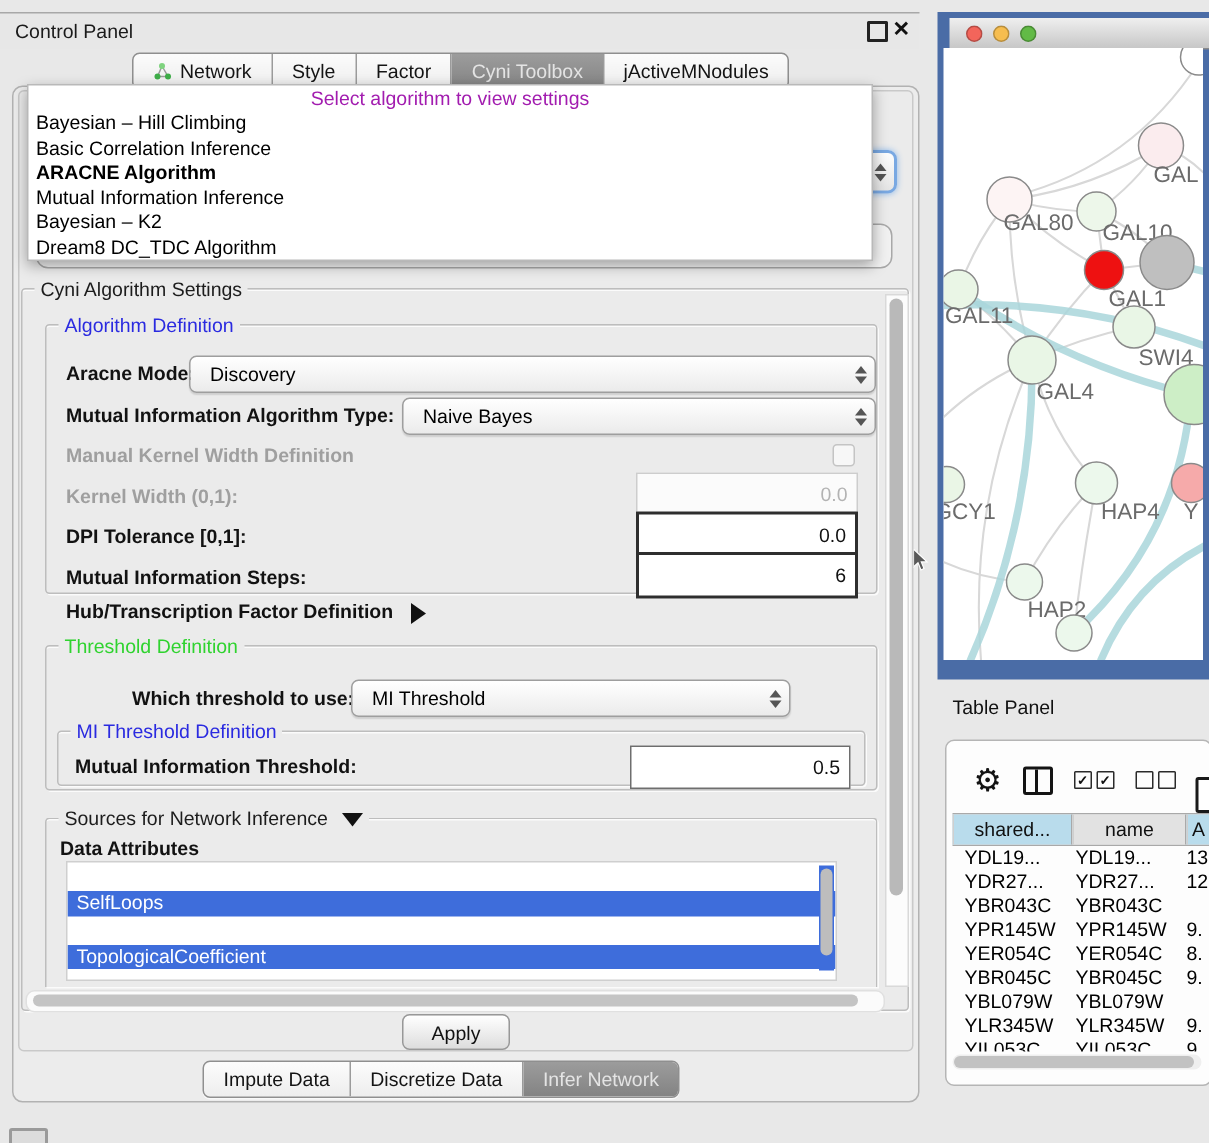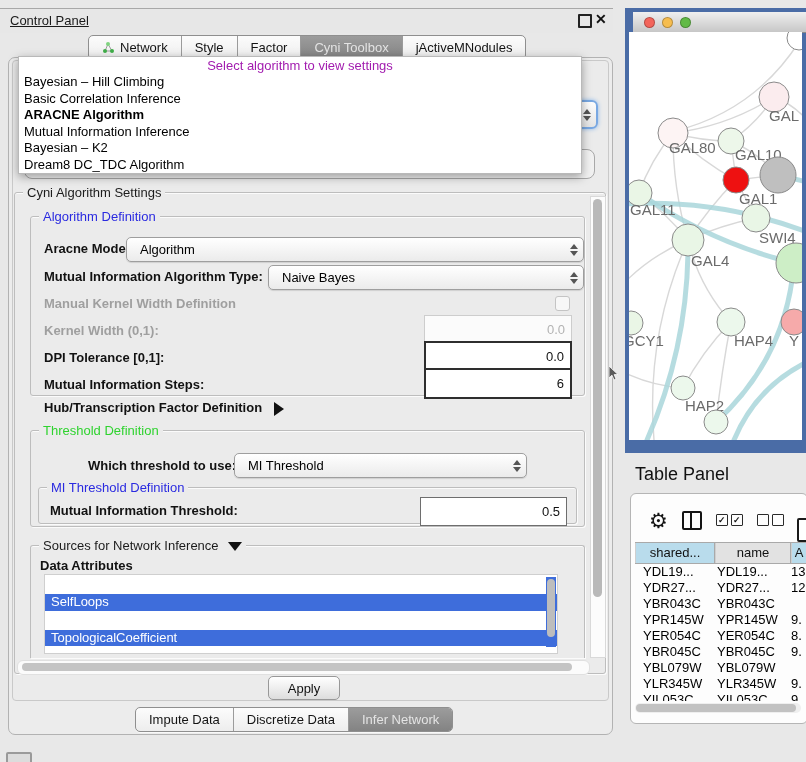--- a/index.html
+++ b/index.html
@@ -2,21 +2,21 @@
 <html><head>
 <meta charset="utf-8">
 <style>
   html,body{margin:0;padding:0;}
   #root{position:relative;width:806px;height:762px;overflow:hidden;background:#e8e8e8;
         font-family:"Liberation Sans",sans-serif;color:#111;}
   .abs{position:absolute;}
 
   
   #titlebar{left:0;top:8px;width:613px;height:24px;background:#e7e7e7;border-top:1px solid #a8a8a8;}
-  #cp-title{position:absolute;left:10px;top:4px;font-size:13px;color:#1a1a1a;text-decoration:underline;}
+  #cp-title{position:absolute;left:10px;top:4px;font-size:13px;color:#1a1a1a;}
   #float-icon{position:absolute;left:578px;top:5px;width:10px;height:10px;border:2px solid #222;border-radius:1px;}
   #close-icon{position:absolute;left:595px;top:2px;font-size:14px;font-weight:bold;color:#111;}
   #close-icon::before{content:"\2715";}
 
   
   .tabstrip{display:flex;height:23px;border:1px solid #8f8f8f;border-radius:5px;overflow:hidden;
             background:linear-gradient(#fcfcfc,#ededed);box-shadow:0 1px 0 rgba(255,255,255,.7);}
   .tabseg{display:flex;align-items:center;padding:0 13px;font-size:13px;color:#141414;border-left:1px solid #9b9b9b;white-space:nowrap;}
   .tabseg:first-child{border-left:none;}
   .tabseg.selected{background:linear-gradient(#9c9c9c,#838383);color:#e4e4e4;}
@@ -87,21 +87,21 @@
   #partial-icon-bl{left:6px;top:752px;width:22px;height:22px;border:2px solid #9a9a9a;background:#dcdcdc;border-radius:2px;}
 
   
   #net-window{left:625px;top:8px;width:181px;height:445px;background:#4a6ca6;}
   #net-titlebar{position:absolute;left:8px;top:4px;width:173px;height:20px;
       background:linear-gradient(#efefef,#c7c7c7);border-bottom:1px solid #8a8a8a;display:flex;align-items:center;padding-left:11px;gap:7px;}
   .tl{width:11px;height:11px;border-radius:50%;border:1px solid rgba(0,0,0,.25);box-sizing:border-box;}
   #net-canvas{position:absolute;left:4px;top:24px;width:173px;height:408px;background:#ffffff;overflow:hidden;}
 
   
-  #table-panel-label{left:635px;top:464px;font-size:18px;color:#111;}
+  #table-panel-label{left:635px;top:464px;font-size:13px;color:#111;}
   #table-panel{left:630px;top:493px;width:176px;height:229px;background:#fdfdfd;border:1px solid #b5b5b5;border-radius:6px;}
   #tp-toolbar{position:absolute;left:0;top:8px;width:176px;height:36px;display:flex;align-items:center;gap:14px;padding-left:18px;}
   #gear-icon{font-size:21px;color:#141414;line-height:1;}
   #gear-icon::before{content:"\2699";}
   #columns-icon{width:16px;height:15px;border:2px solid #141414;border-radius:2px;position:relative;}
   #columns-icon::after{content:"";position:absolute;left:6px;top:0;bottom:0;width:2px;background:#141414;}
   .cbpair{display:flex;gap:3px;}
   .cb{width:10px;height:10px;border:1.5px solid #2a2a2a;border-radius:1px;font-size:9px;line-height:10px;text-align:center;color:#111;}
   .cb.checked::before{content:"\2713";font-weight:bold;}
   #doc-icon-partial{position:absolute;left:166px;top:16px;width:16px;height:20px;border:2px solid #1a1a1a;border-radius:2px;background:#fff;}
@@ -184,21 +184,21 @@
 
   <div id="settings-group" class="groupbox" style="left:14px;top:192px;width:590px;height:480px;">
     <span class="gb-title">Cyni Algorithm Settings</span>
   </div>
 
   <div class="groupbox" style="left:30px;top:216px;width:553px;height:178px;">
     <span class="gb-title blue">Algorithm Definition</span>
   </div>
   <span class="lbl" style="left:44px;top:241px;">Aracne Mode:</span>
   <div class="combo" style="left:126px;top:237px;width:443px;">
-    <span>Algorithm</span>
+    <span>Discovery</span>
     <span class="arrows">
         <span class="tri-up"></span>
         <span class="tri-down"></span>
       </span>
   </div>
   <span class="lbl" style="left:44px;top:269px;">Mutual Information Algorithm Type:</span>
   <div class="combo" style="left:268px;top:265px;width:301px;">
     <span>Naive Bayes</span>
     <span class="arrows">
         <span class="tri-up"></span>

